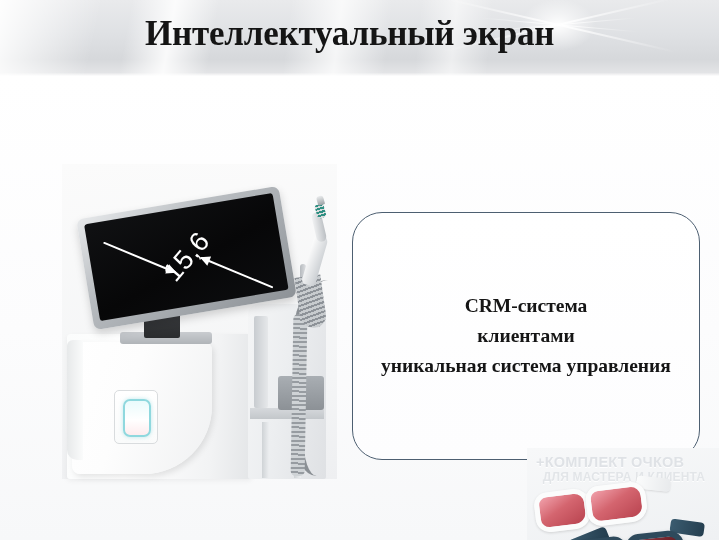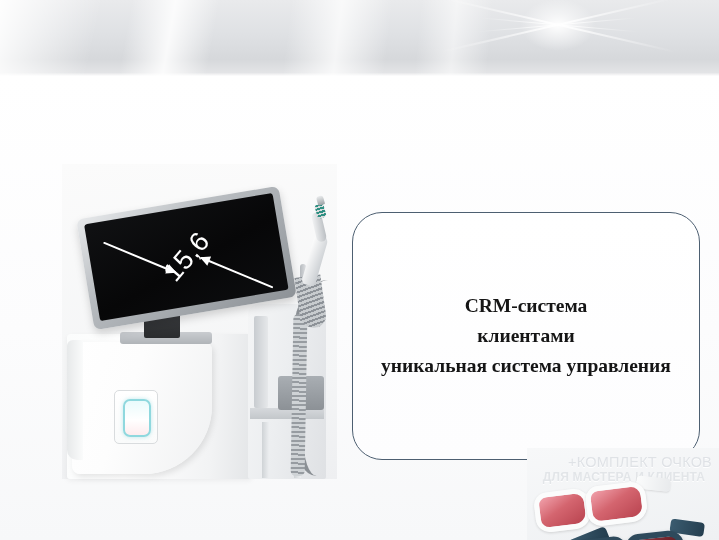--- a/index.html
+++ b/index.html
@@ -241,22 +241,22 @@
 
   
   .glasses-photo{
     position:absolute;left:527px;top:372px;width:192px;height:168px;
     background:linear-gradient(170deg,#f7f8f9 0%,#eff1f3 60%,#e9ebee 100%);
     overflow:hidden;
   }
   .wm-line1{
     position:absolute;left:9px;top:6px;width:176px;
     font-family:"Liberation Sans", sans-serif;
-    font-weight:normal;font-size:14.5px;letter-spacing:0.2px;
-    color:#dfe2e6;text-align:right;white-space:nowrap;
+    font-weight:bold;font-size:14.5px;letter-spacing:0.2px;
+    color:#dfe2e6;text-align:left;white-space:nowrap;
     text-shadow:0 1px 0 rgba(255,255,255,0.9);
   }
   .wm-line2{
     position:absolute;left:9px;top:22px;width:176px;
     font-family:"Liberation Sans", sans-serif;
     font-weight:bold;font-size:12px;letter-spacing:0.2px;
     color:#e2e5e8;text-align:center;white-space:nowrap;
     text-shadow:0 1px 0 rgba(255,255,255,0.9);
   }
   
@@ -308,20 +308,21 @@
 <div id="slide">
 
   <div class="header">
     <div class="hdr-flare">
       <span class="hdr-ray r1"></span>
       <span class="hdr-ray r2"></span>
       <span class="hdr-ray r3"></span>
       <span class="hdr-ray r4"></span>
     </div>
     <div class="hdr-bottomline"></div>
+    <div class="page-title">Интеллектуальный экран</div>
   </div>
 
   <div class="stage">
 
     <div class="machine-photo">
       <div class="m-base"></div>
       <div class="m-tower"></div>
       <div class="m-tower-slot"></div>
       <div class="m-tower-shelf"></div>
       <div class="m-leg-l"></div>

